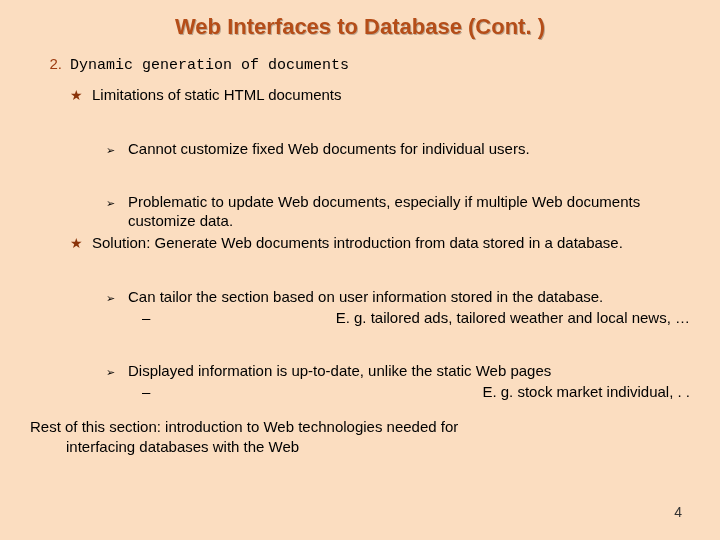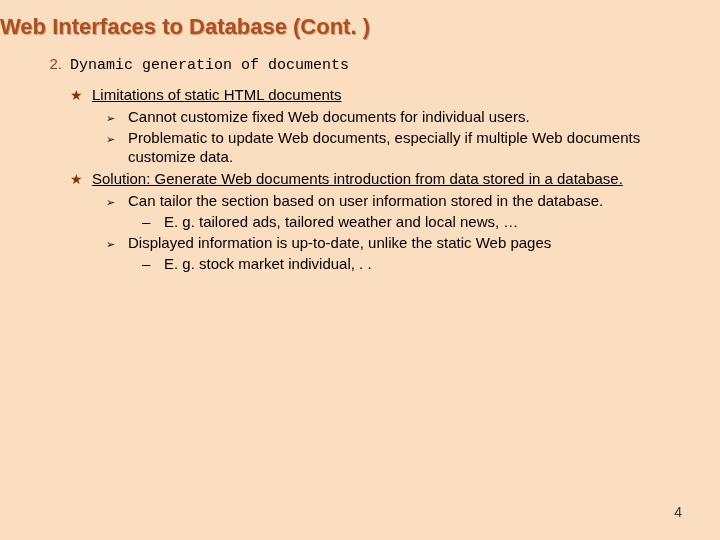--- a/index.html
+++ b/index.html
@@ -13,20 +13,21 @@
     font-family: Arial, Helvetica, sans-serif;
     color: #000;
     position: relative;
     overflow: hidden;
   }
   .title {
     font-family: "Comic Sans MS", "Comic Sans", cursive, Arial, sans-serif;
     font-weight: bold;
     color: #b54d18;
     font-size: 22px;
+    text-align: center;
     padding-top: 14px;
     padding-bottom: 4px;
     text-shadow: 1px 1px 0 rgba(0,0,0,0.25);
   }
   .content {
     padding: 10px 30px 0 30px;
     font-size: 15px;
     line-height: 1.28;
   }
   .num-row {
@@ -50,46 +51,47 @@
     align-items: baseline;
     margin: 2px 0 2px 40px;
   }
   .star-marker {
     flex: 0 0 22px;
     color: #8a3309;
     font-size: 14px;
   }
   .star-text {
     flex: 1 1 auto;
-    text-decoration: underline;
   }
   .arrow-row {
     display: flex;
     align-items: baseline;
     margin: 2px 0 2px 76px;
   }
   .arrow-marker {
     flex: 0 0 22px;
     font-size: 11px;
     color: #000;
   }
   .arrow-text {
     flex: 1 1 auto;
+    margin-top: 32px;
   }
   .dash-row {
     display: flex;
     align-items: baseline;
     margin: 2px 0 2px 112px;
   }
   .dash-marker {
     flex: 0 0 22px;
     color: #000;
   }
   .dash-text {
     flex: 1 1 auto;
+    text-align: right;
   }
   .closing {
     margin: 16px 30px 0 30px;
     font-size: 15px;
     line-height: 1.3;
   }
   .closing-indent {
     padding-left: 36px;
   }
   .page-num {
@@ -142,16 +144,17 @@
       <div class="arrow-text">Displayed information is up-to-date, unlike the static Web pages</div>
     </div>
       <div class="dash-row">
         <div class="dash-marker">–</div>
         <div class="dash-text">E. g. stock market individual, . .</div>
       </div>
 
 </div>
 
 <div class="closing">
-  <br>
+  <span>Rest of this section: introduction to Web technologies needed for</span><br>
+  <span class="closing-indent">interfacing databases with the Web</span>
 </div>
 
 <div class="page-num">4</div>
 
 </body></html>

